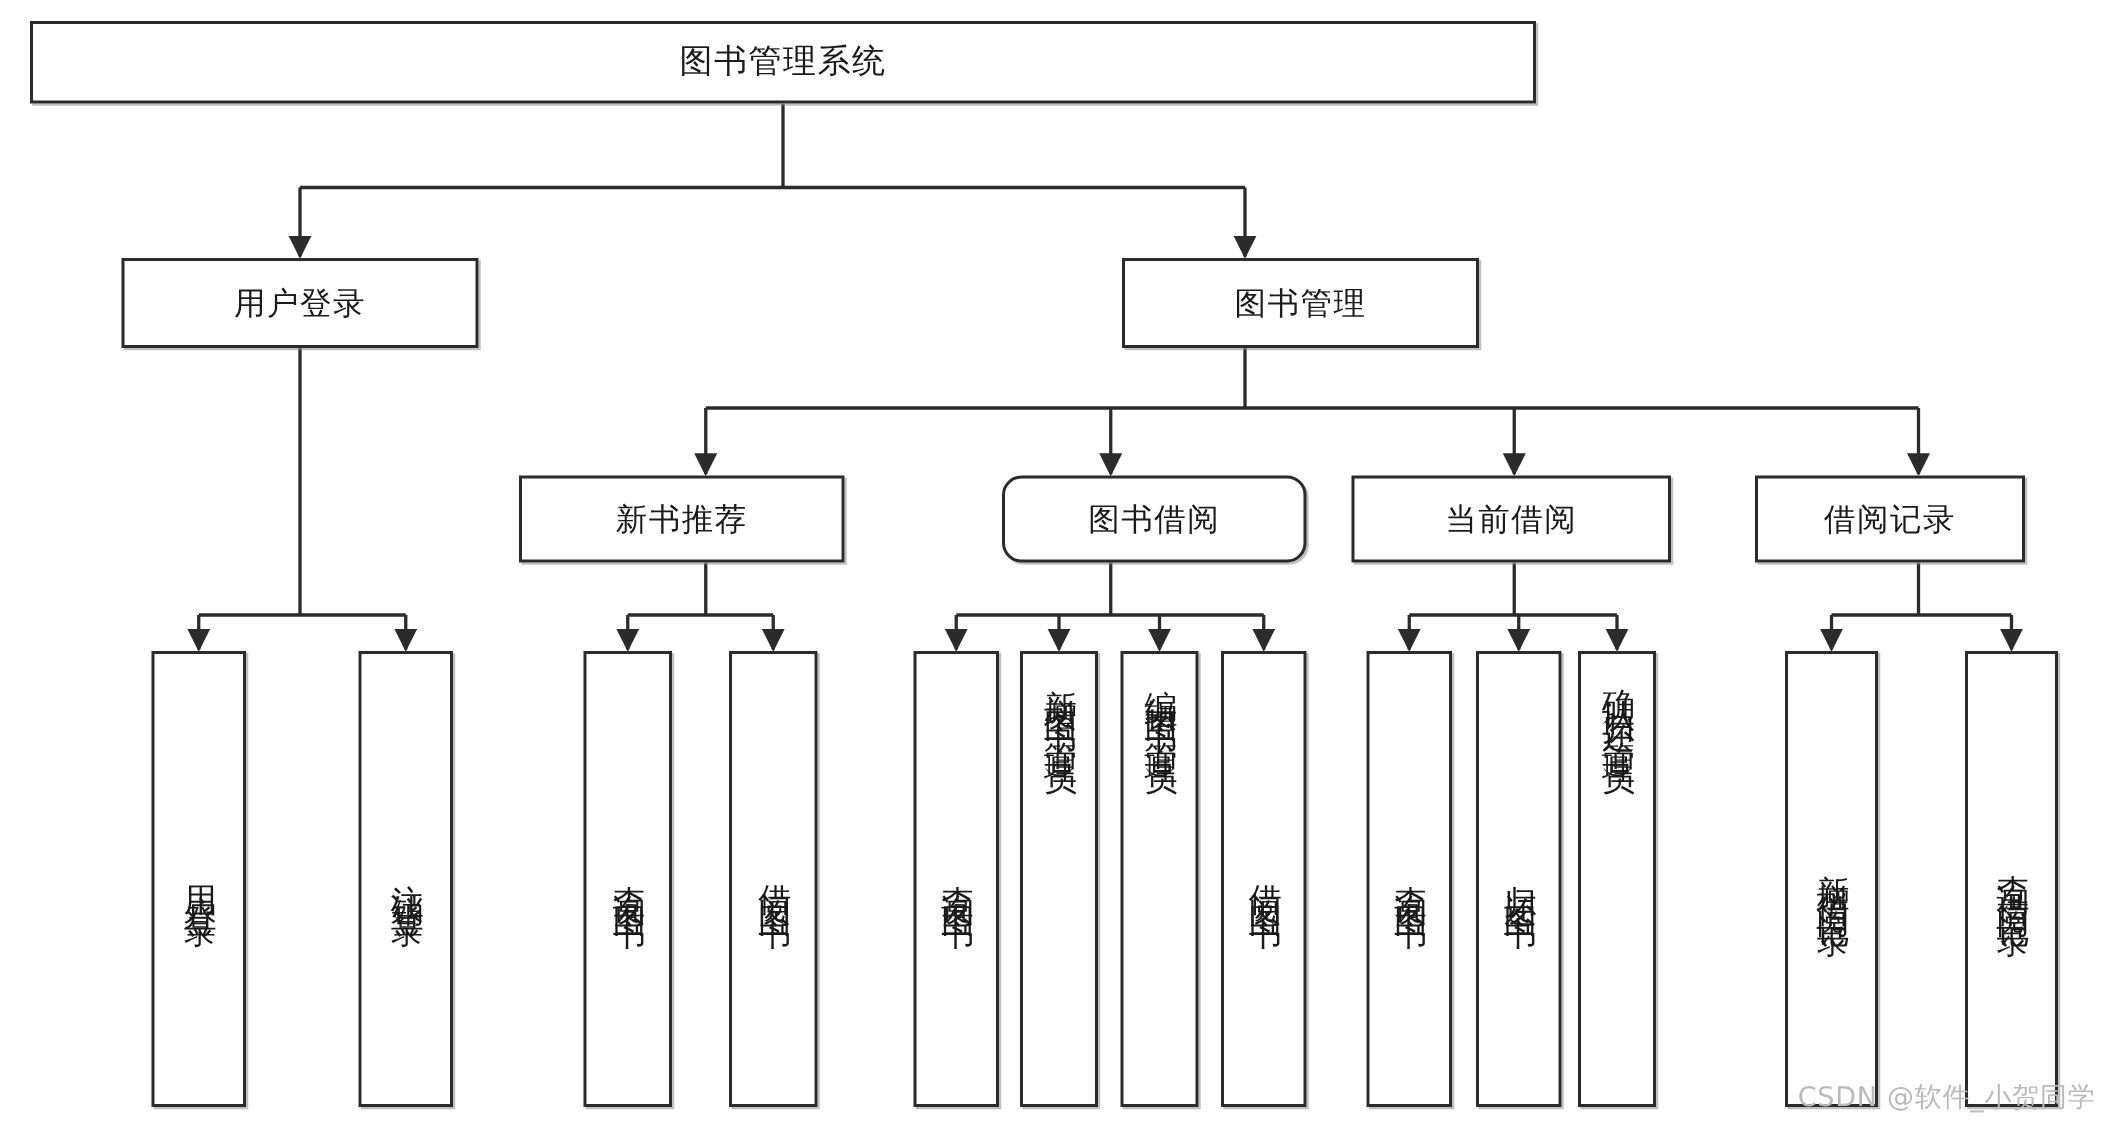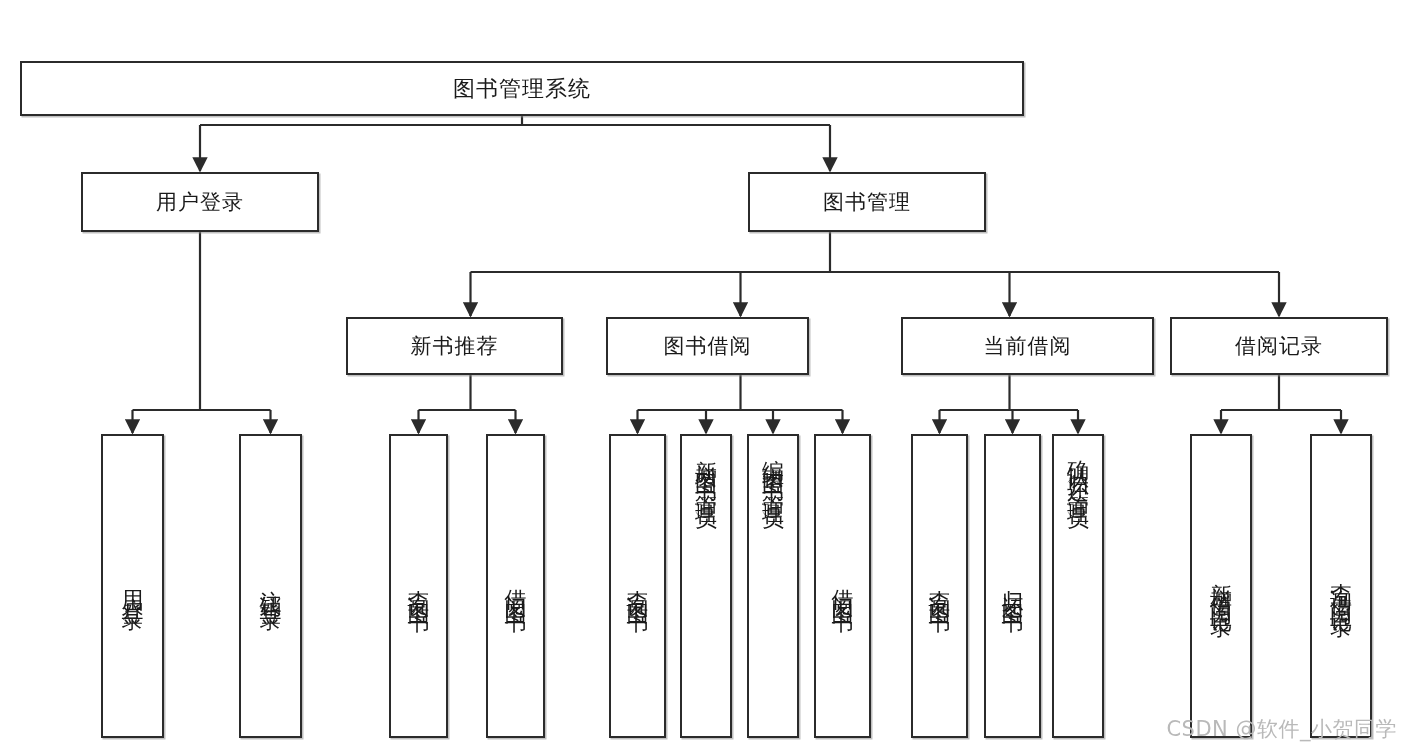--- a/index.html
+++ b/index.html
@@ -45,21 +45,21 @@
     line-height:1;
     white-space:nowrap;
   }
   .node.leaf.mid .lbl{ margin-top:auto; margin-bottom:auto; }
   .node.leaf.top .lbl{ margin-top:6px; }
 
   #watermark{
     position:absolute;
     right:8px;
     bottom:4px;
-    font-size:21px;
+    font-size:18px;
     color:#b9b9b9;
     letter-spacing:.5px;
     white-space:nowrap;
     pointer-events:none;
   }
 </style>
 </head>
 <body>
 
 <div id="stage">
@@ -100,39 +100,39 @@
         <path d="M 1012.5 410 L 1012.5 433" marker-end="url(#arrow)"></path>
         <path d="M 1078 410 L 1078 433" marker-end="url(#arrow)"></path>
         <path d="M 1279 375 L 1279 410"></path>
         <path d="M 1221 410 L 1341 410"></path>
         <path d="M 1221 410 L 1221 433" marker-end="url(#arrow)"></path>
         <path d="M 1341 410 L 1341 433" marker-end="url(#arrow)"></path>
       </g>
   </svg>
 
   <div id="nodes">
-      <div class="node root" style="left: 20px; top: 14px; width: 1004px; height: 55px; margin-top: 47px;">
+      <div class="node root" style="left: 20px; top: 14px; width: 1004px; height: 55px;">
         <span class="lbl">图书管理系统</span>
       </div>
       <div class="node l2" style="left: 81px; top: 172px; width: 238px; height: 60px;">
         <span class="lbl">用户登录</span>
       </div>
       <div class="node l2" style="left: 748px; top: 172px; width: 238px; height: 60px;">
         <span class="lbl">图书管理</span>
       </div>
       <div class="node l3" style="left: 346px; top: 317px; width: 217px; height: 58px;">
         <span class="lbl">新书推荐</span>
       </div>
-      <div class="node l3" style="left: 606px; top: 317px; width: 203px; height: 58px;">
+      <div class="node l3" style="left: 668px; top: 317px; width: 203px; height: 58px; border-radius: 13px;">
         <span class="lbl">图书借阅</span>
       </div>
-      <div class="node l3" style="left: 901px; top: 317px; width: 253px; height: 58px;">
+      <div class="node l3" style="left: 901px; top: 317px; width: 213px; height: 58px;">
         <span class="lbl">当前借阅</span>
       </div>
-      <div class="node l3" style="left: 1170px; top: 317px; width: 218px; height: 58px;">
+      <div class="node l3" style="left: 1170px; top: 317px; width: 180px; height: 58px;">
         <span class="lbl">借阅记录</span>
       </div>
       <div class="node leaf mid" style="left: 101px; top: 434px; width: 63px; height: 304px;">
         <span class="lbl">用户登录</span>
       </div>
       <div class="node leaf mid" style="left: 239px; top: 434px; width: 63px; height: 304px;">
         <span class="lbl">注销登录</span>
       </div>
       <div class="node leaf mid" style="left: 389px; top: 434px; width: 59px; height: 304px;">
         <span class="lbl">查询图书</span>

